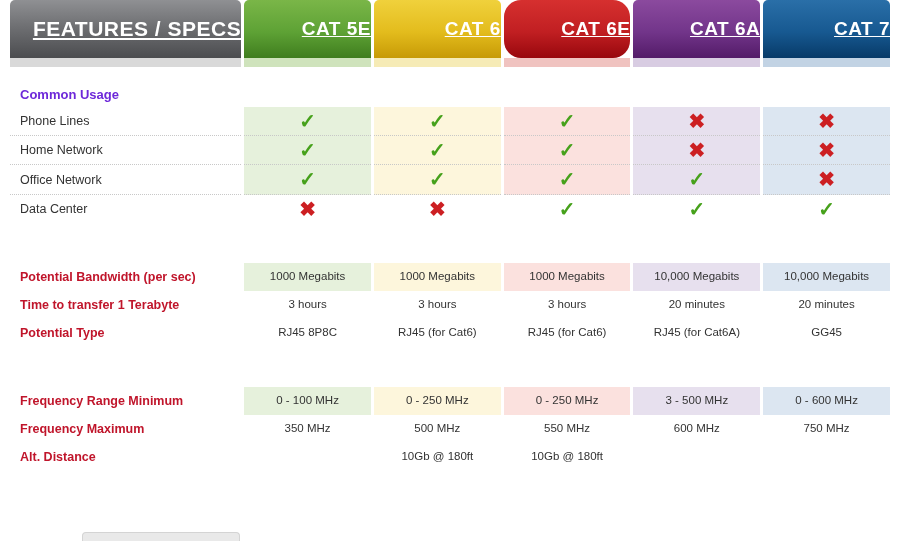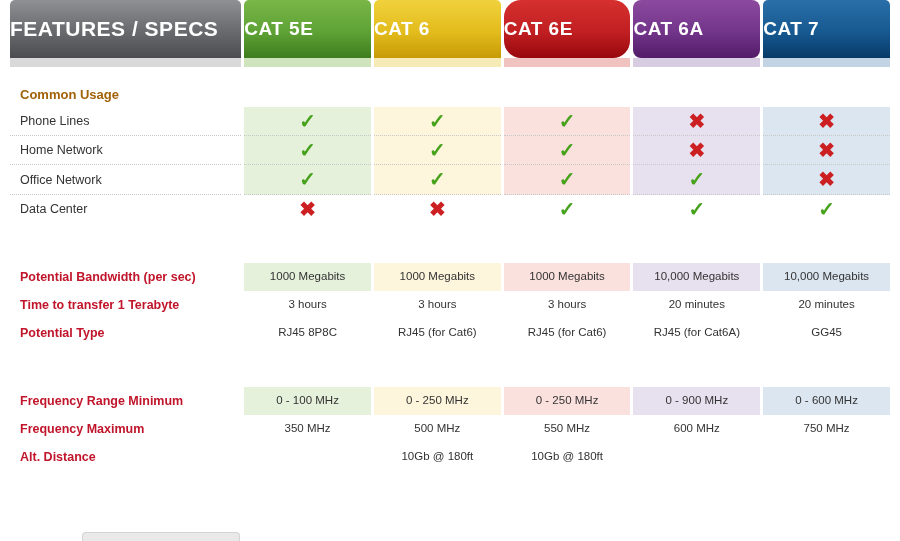--- a/index.html
+++ b/index.html
@@ -20,56 +20,57 @@
     margin-left:7px;
     table-layout:fixed;
   }
   col.lbl{width:228px;}
   col.col{width:125px;}
 
   
   .hdr-cell{
     height:58px;
     vertical-align:middle;
-    text-align:left;
+    text-align:right;
     color:#ffffff;
     font-weight:bold;
     font-size:19px;
     letter-spacing:.5px;
     border-radius:5px 5px 0 0;
     padding:0;
+    text-decoration:underline;
   }
   .hdr-features{
     background:linear-gradient(to bottom,#8f9093 0%,#6f7073 45%,#4b4c4f 100%);
     font-size:21px;
     letter-spacing:.5px;
   }
   .hdr-5e{background:linear-gradient(to bottom,#7ab648 0%,#5ea235 55%,#3f7d1e 100%);}
   .hdr-6{background:linear-gradient(to bottom,#f0d13c 0%,#e3bc1d 55%,#c79a06 100%);}
   .hdr-6e{background:linear-gradient(to bottom,#d6302f 0%,#c11f22 55%,#98070d 100%);border-radius:17px;}
-  .hdr-6a{background:linear-gradient(to bottom,#8b4a9e 0%,#72358a 55%,#531b68 100%);border-radius:8px;}
+  .hdr-6a{background:linear-gradient(to bottom,#8b4a9e 0%,#72358a 55%,#531b68 100%);}
   .hdr-7{background:linear-gradient(to bottom,#2a6fa8 0%,#175991 55%,#073a68 100%);}
 
   .hdr-foot{height:9px;padding:0;font-size:0;line-height:0;}
   .foot-features{background:#d9d9d9;}
   .foot-5e{background:#cfe3bc;}
   .foot-6{background:#f6ebb6;}
   .foot-6e{background:#f0c3c0;}
   .foot-6a{background:#d8cce2;}
   .foot-7{background:#c2d3e4;}
 
   .spacer-row td{height:14px;padding:0;font-size:0;line-height:0;background:#fff;}
   .gap-row td{height:26px;padding:0;font-size:0;line-height:0;background:#fff;}
 
   
   .sect td{
     padding:6px 0 5px 10px;
     font-size:13px;
     font-weight:bold;
-    color:#a16207;
+    color:#6d28d9;
     background:#ffffff;
     text-align:left;
   }
 
   
   td.rowlabel{
     padding:7px 0 7px 10px;
     font-size:12.5px;
     color:#333;
     text-align:left;
@@ -232,21 +233,21 @@
         </tr>
     <tr class="spacer-row">
           <td colspan="6"></td>
         </tr>
 
     <tr>
       <td class="rowlabel bold">Frequency Range Minimum</td>
       <td class="val t-5e">0 - 100 MHz</td>
       <td class="val t-6">0 - 250 MHz</td>
       <td class="val t-6e">0 - 250 MHz</td>
-      <td class="val t-6a">0 - 900 MHz</td>
+      <td class="val t-6a">3 - 500 MHz</td>
       <td class="val t-7">0 - 600 MHz</td>
     </tr>
 
     <tr>
       <td class="rowlabel bold">Frequency Maximum</td>
       <td class="val t-none">350 MHz</td>
       <td class="val t-none">500 MHz</td>
       <td class="val t-none">550 MHz</td>
       <td class="val t-none">600 MHz</td>
       <td class="val t-none">750 MHz</td>

